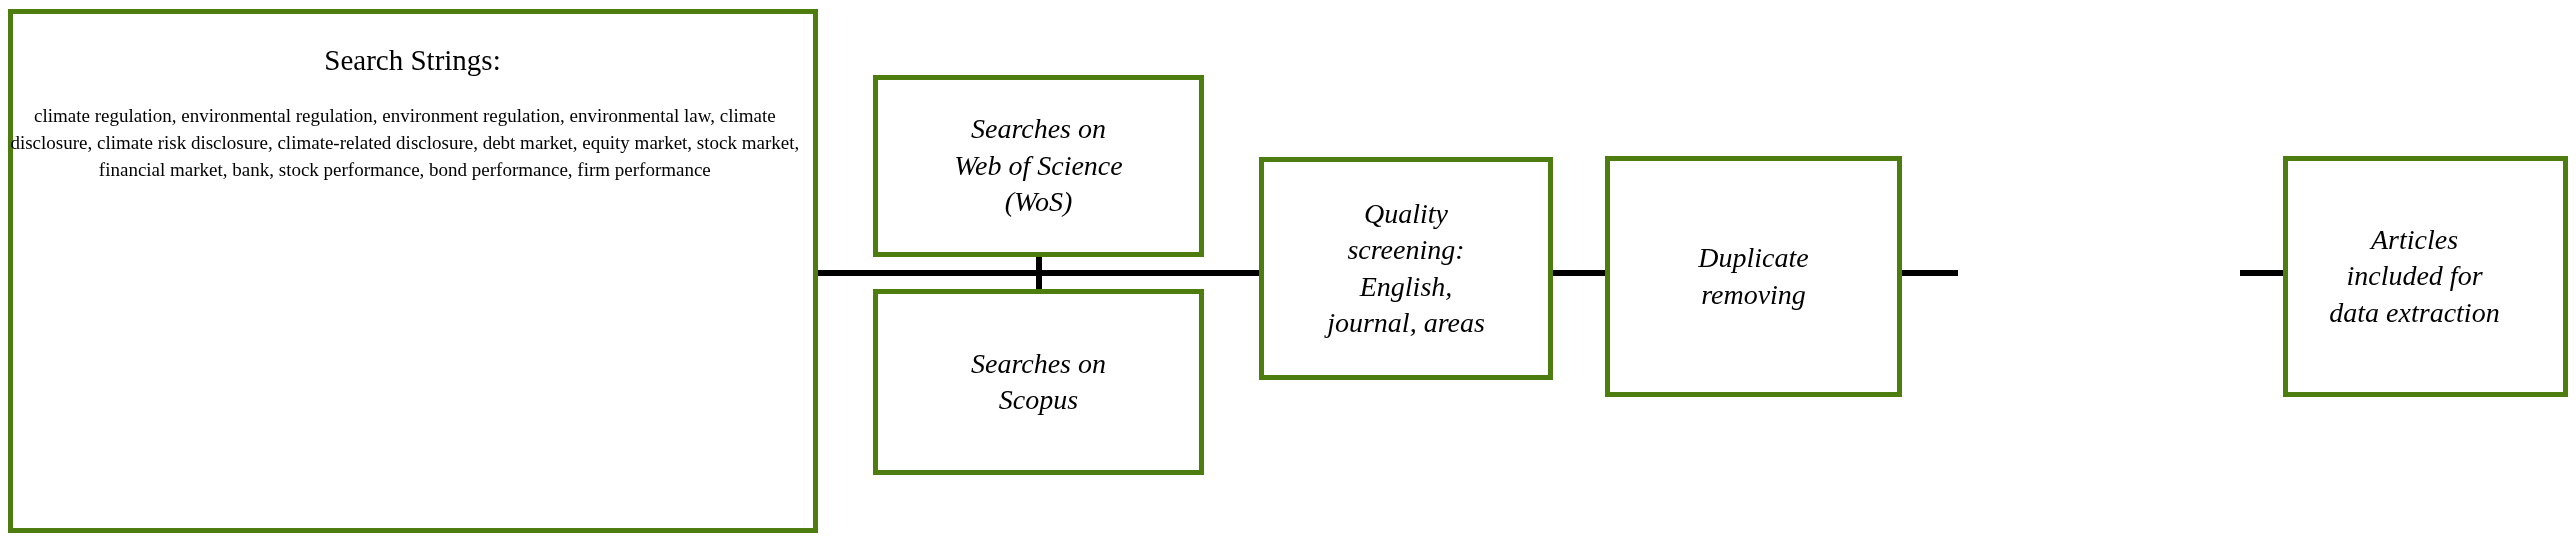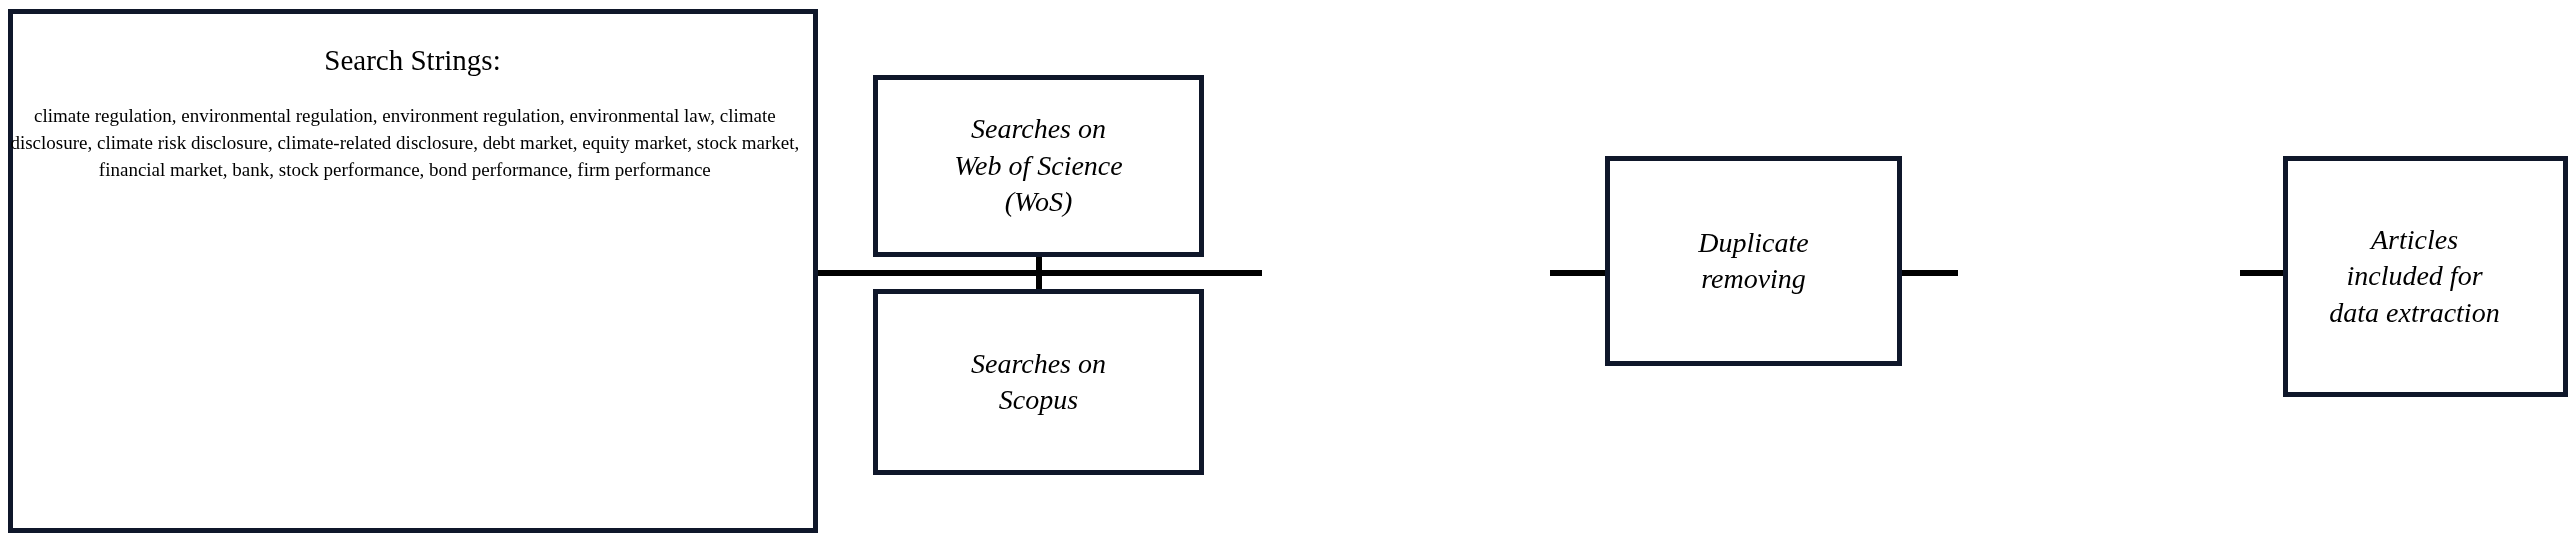--- a/index.html
+++ b/index.html
@@ -16,21 +16,21 @@
     width: 2576px;
     height: 544px;
     background: #ffffff;
     overflow: hidden;
   }
 
   
   .flow-box {
     position: absolute;
     box-sizing: border-box;
-    border: 5px solid #0f172a;
+    border: 5px solid #4d7c0f;
     background: #ffffff;
     display: flex;
     align-items: center;
     justify-content: center;
     text-align: center;
     z-index: 3;
   }
   .flow-box .box-text {
     display: block;
     width: 100%;
@@ -83,21 +83,21 @@
     left: 1259px;
     top: 157px;
     width: 294px;
     height: 223px;
     font-size: 28px;
   }
   #box-duplicate {
     left: 1605px;
     top: 156px;
     width: 297px;
-    height: 210px;
+    height: 241px;
     font-size: 28px;
   }
   #box-relevance {
     left: 1955px;
     top: 156px;
     width: 288px;
     height: 241px;
     font-size: 28px;
   }
   #box-relevance .box-text { width: 118%; margin-left: -9%; }
@@ -152,20 +152,26 @@
     <span class="box-text">Searches on
 Web of Science
 (WoS)</span>
   </div>
 
   <div class="flow-box" id="box-scopus">
     <span class="box-text">Searches on
 Scopus</span>
   </div>
 
+  <div class="flow-box" id="box-quality">
+    <span class="box-text">Quality
+screening:
+English,
+journal, areas</span>
+  </div>
 
   <div class="flow-box" id="box-duplicate">
     <span class="box-text">Duplicate
 removing</span>
   </div>
 
 
   <div class="flow-box" id="box-articles">
     <span class="box-text">Articles
 included for

